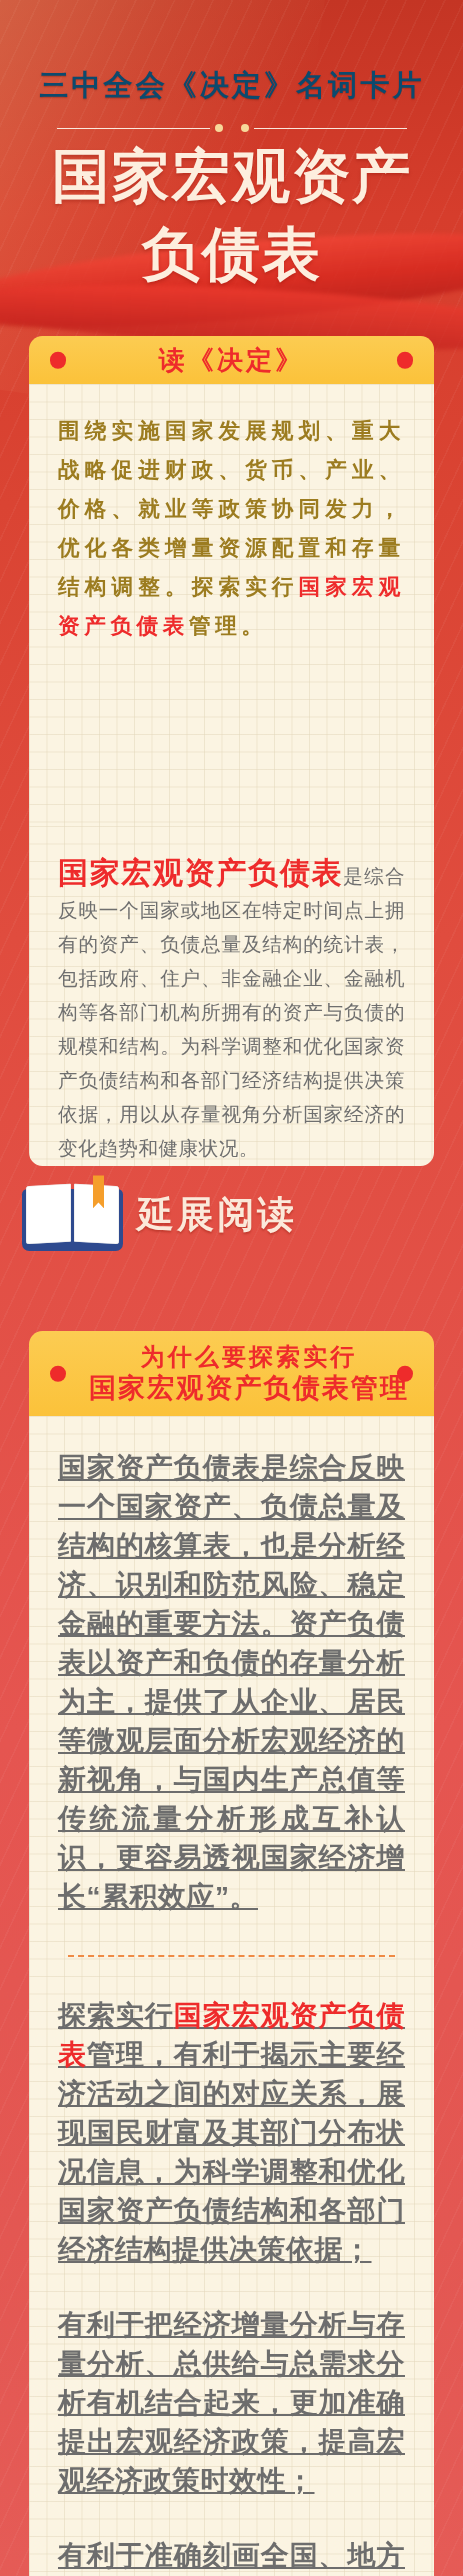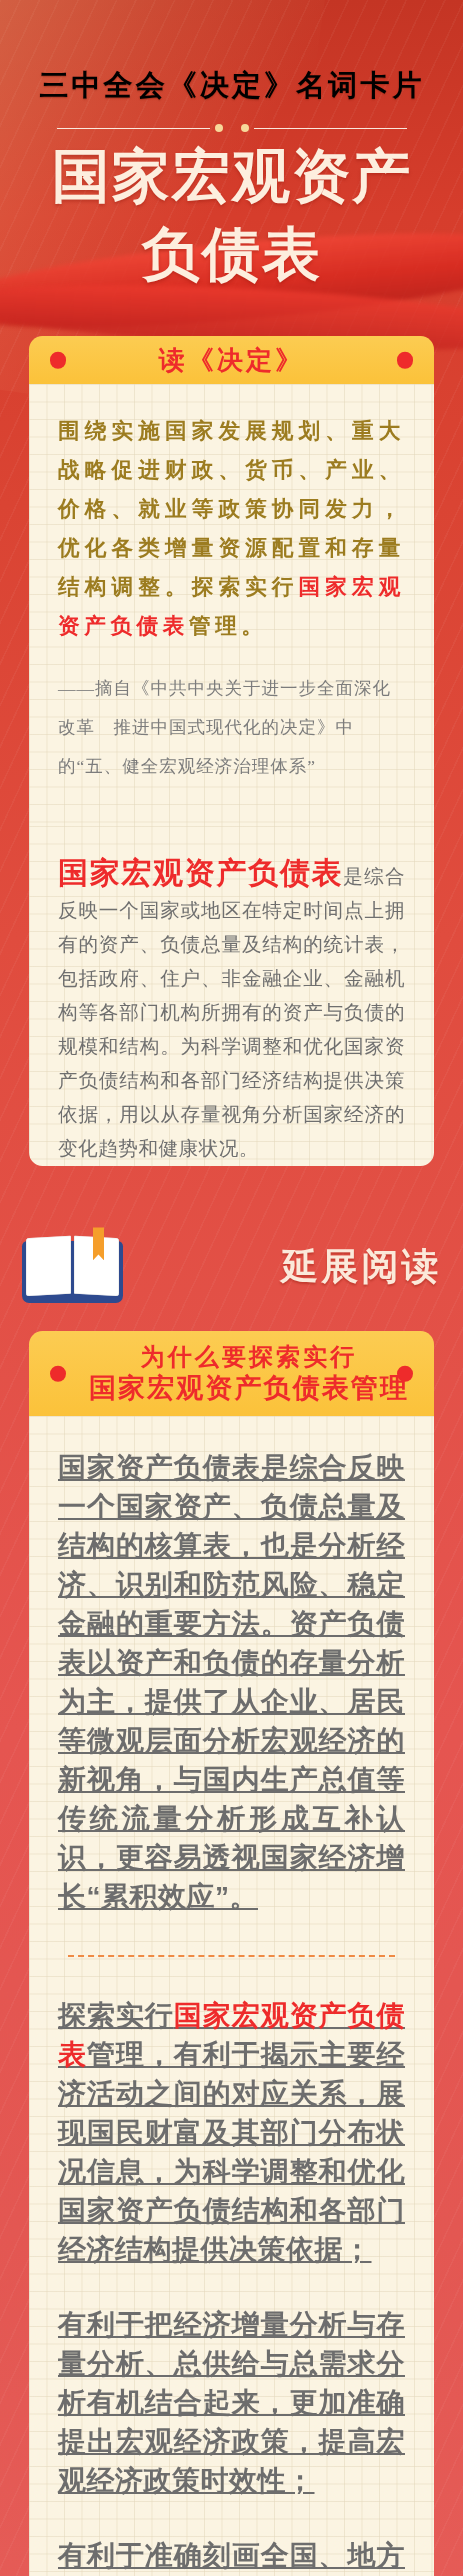--- a/index.html
+++ b/index.html
@@ -16,21 +16,21 @@
     transform:rotate(8deg);}
   .ribbon{position:absolute;pointer-events:none;border-radius:50%;filter:blur(2.1px);}
   .ribbon.r1{left:-62px;top:242px;width:618px;height:77px;transform:rotate(-5deg);
     background:linear-gradient(180deg,#f24737 0%,#d82a20 55%,#b81f1a 100%);opacity:.85;}
   .ribbon.r2{left:-41px;top:289px;width:592px;height:57px;transform:rotate(3deg);
     background:linear-gradient(180deg,#ef3d30 0%,#c52520 90%);opacity:.75;}
 
   
   .kicker{position:absolute;left:0;top:66px;width:464px;text-align:center;
     font-family:"Liberation Serif",serif;font-weight:700;font-size:29px;letter-spacing:3.1px;
-    color:#000000;text-shadow:0 1px 1.5px rgba(120,30,10,.45);}
+    color:#0c4a6e;text-shadow:0 1px 1.5px rgba(120,30,10,.45);}
   .top-divider{position:absolute;left:57px;top:124px;width:350px;height:8.2px;
     display:flex;align-items:center;}
   .top-divider .line{flex:1;height:1px;background:rgba(255,250,240,.9);}
   .top-divider .dot{width:8.2px;height:8.2px;border-radius:50%;background:#f7d89a;margin:0 4.6px;}
   .top-divider .gap{width:9.3px;}
   .big-title{position:absolute;left:0;top:138px;width:464px;text-align:center;
     font-family:"Liberation Serif",serif;font-weight:700;color:#fdeede;
     font-size:58px;line-height:78px;letter-spacing:2.1px;
     text-shadow:0 2.1px 3.1px rgba(140,20,10,.35);}
 
@@ -60,21 +60,21 @@
   
   .c2{top:826px;height:383px;}
   .c2 .card-header{height:44px;}
   .c2 .htxt{font-size:25px;letter-spacing:4.1px;}
   .c2 .card-body{height:340px;padding:30px 29px 0 29px;}
   .c2-text{font-family:"Liberation Serif",serif;font-size:19.6px;color:#6f6f6f;
     line-height:34px;letter-spacing:0.5px;text-align:justify;}
   .c2-text .lead{font-size:30px;font-weight:700;color:#ee2b2b;letter-spacing:1px;}
 
   
-  .ext{position:absolute;left:21.6px;top:1228px;width:420px;height:77px;display:flex;align-items:center;justify-content:space-between;}
+  .ext{position:absolute;left:21.6px;top:1176px;width:420px;height:77px;display:flex;align-items:center;}
   .ext .label{margin-left:14.4px;font-family:"Liberation Serif",serif;font-weight:700;
     font-size:37px;color:#fbe9da;letter-spacing:3.1px;text-shadow:0 1.5px 2.1px rgba(150,30,15,.4);}
 
   
   .c3{top:1331px;height:2094px;}
   .c3 .card-header{height:85px;flex-direction:column;justify-content:center;padding-left:35px;}
   .c3 .htxt.l1{font-size:24px;letter-spacing:3.1px;line-height:30px;}
   .c3 .htxt.l2{font-size:27px;letter-spacing:2.1px;line-height:33px;}
   .c3 .card-body{height:2009px;padding:32px 29px 0 29px;}
   .c3 .p{font-size:28px;color:#6d6d6d;font-weight:600;line-height:39px;letter-spacing:0.5px;
@@ -113,21 +113,20 @@
 </div>
 
 <div class="card c1">
   <div class="card-header">
     <span class="hdot l"></span>
     <span class="htxt">读《决定》</span>
     <span class="hdot r"></span>
   </div>
   <div class="card-body">
     <div class="c1-text"><span>围绕实施国家发展规划、重大战略促进财政、货币、产业、价格、就业等政策协同发力，优化各类增量资源配置和存量结构调整。探索实行</span><span class="red">国家宏观资产负债表</span><span>管理。</span></div>
-    <div class="c1-cite">——摘自《中共中央关于进一步全面深化改革　推进中国式现代化的决定》中的“五、健全宏观经济治理体系”</div>
   </div>
 </div>
 
 <div class="card c2">
   <div class="card-body">
     <div class="c2-text"><span class="lead">国家宏观资产负债表</span><span>是综合反映一个国家或地区在特定时间点上拥有的资产、负债总量及结构的统计表，包括政府、住户、非金融企业、金融机构等各部门机构所拥有的资产与负债的规模和结构。为科学调整和优化国家资产负债结构和各部门经济结构提供决策依据，用以从存量视角分析国家经济的变化趋势和健康状况。</span></div>
   </div>
 </div>
 
 <div class="ext">

